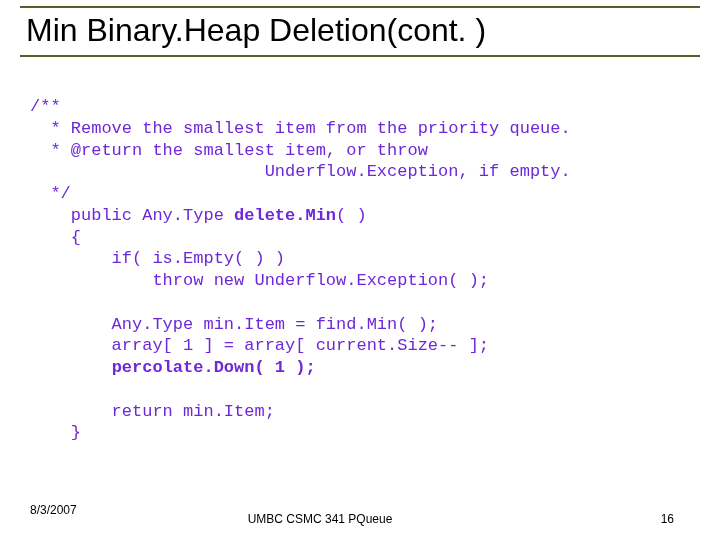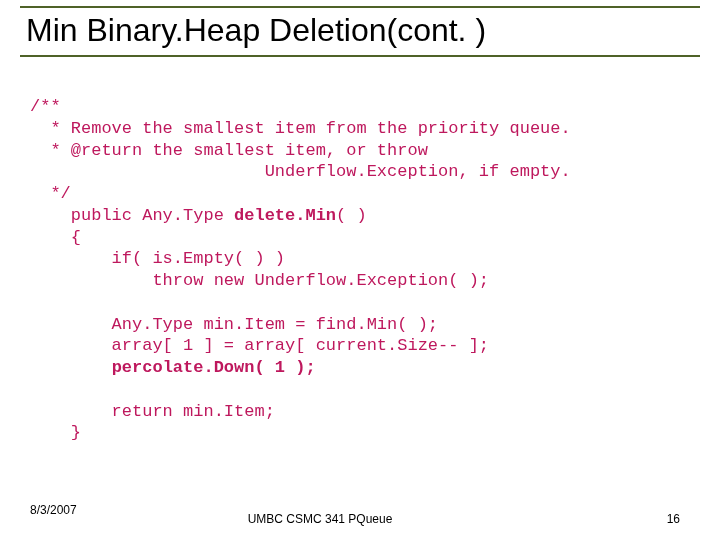--- a/index.html
+++ b/index.html
@@ -40,21 +40,21 @@
     width: 680px;
     height: 0;
   }
   .code-block {
     position: absolute;
     left: 30px;
     top: 96px;
     font-family: "Courier New", Courier, monospace;
     font-size: 17px;
     line-height: 1.28;
-    color: #be185d;
+    color: #6d28d9;
     white-space: pre;
   }
   .bold { font-weight: bold; }
   .footer {
     position: absolute;
     bottom: 14px;
     left: 0;
     width: 720px;
     font-size: 12px;
     color: #000000;
@@ -66,21 +66,21 @@
   }
   .footer .center {
     position: absolute;
     left: 0;
     width: 640px;
     text-align: center;
     bottom: 0;
   }
   .footer .pagenum {
     position: absolute;
-    right: 40px;
+    right: 46px;
     bottom: 0;
   }
 </style>
 </head>
 <body>
 
 <div class="slide">
 
   <div class="title-area">
     <div class="title-rule-top"></div>

